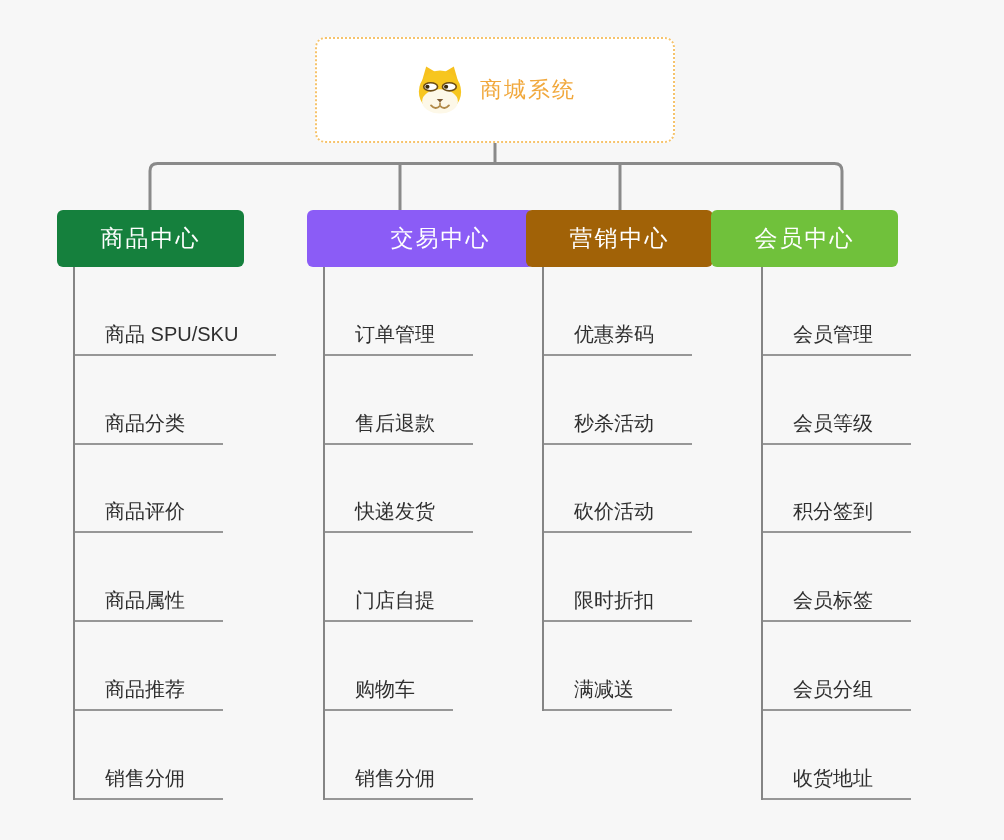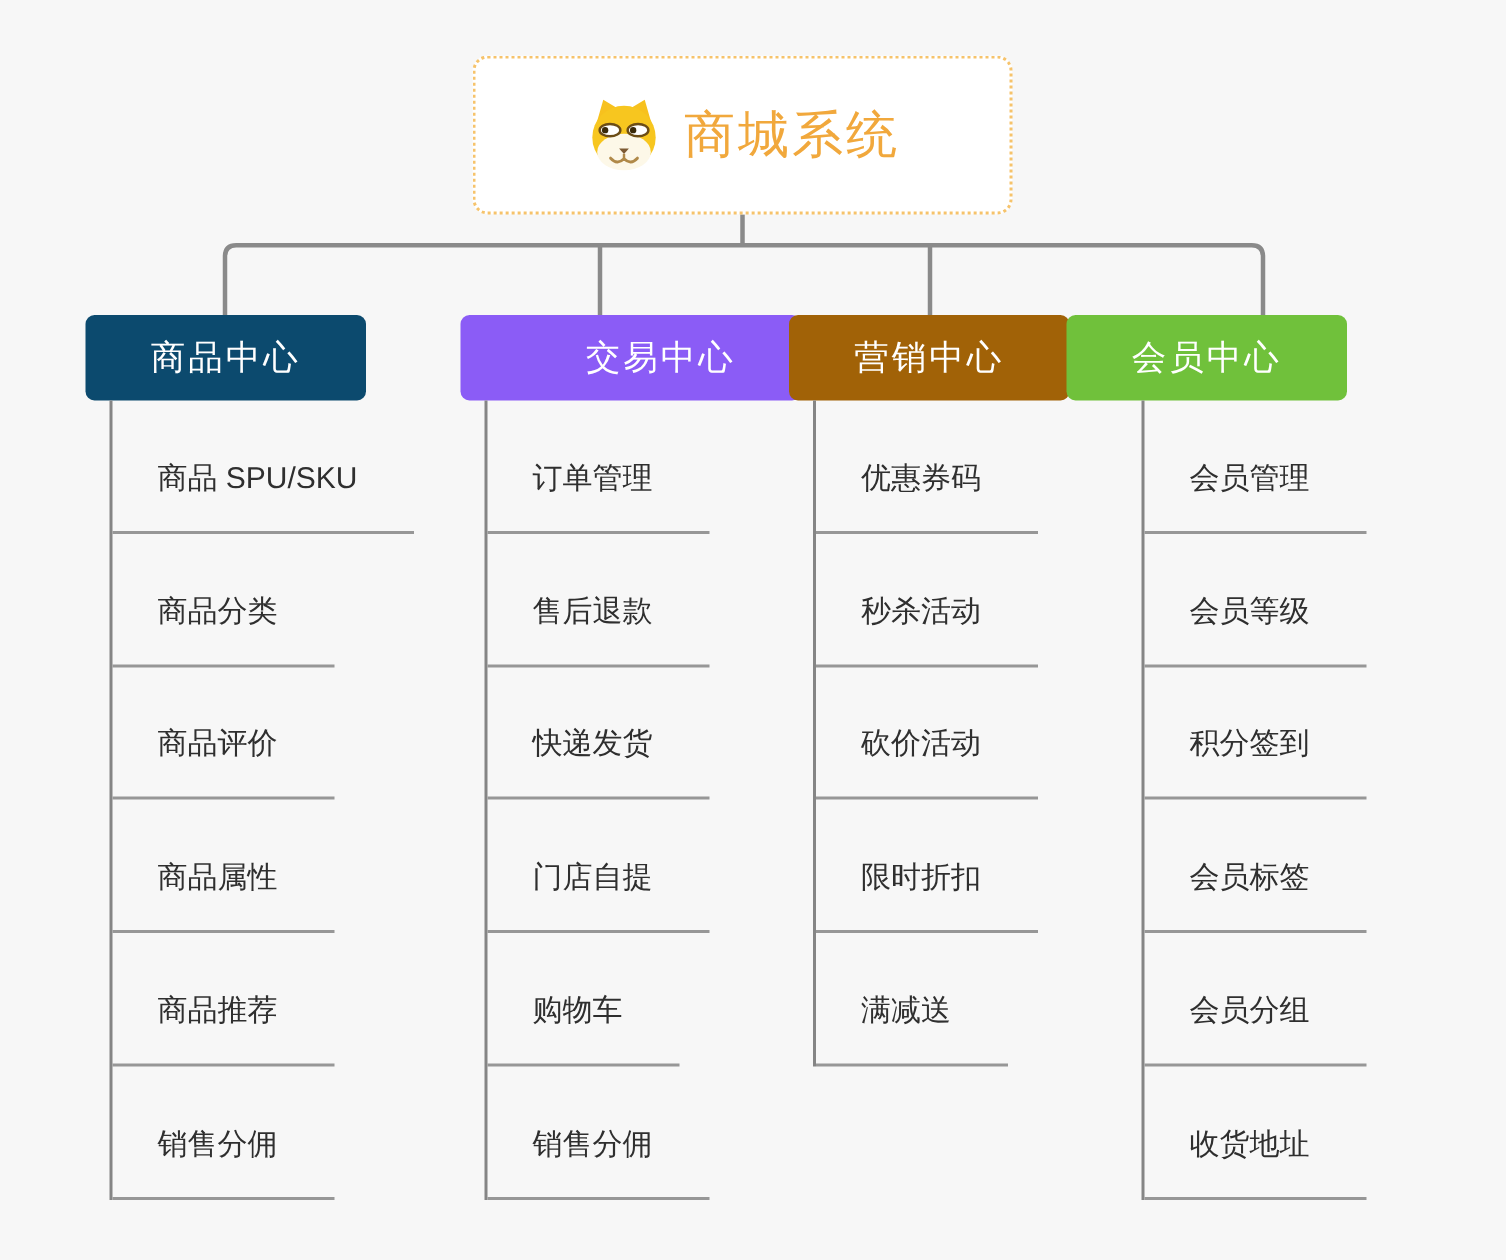--- a/index.html
+++ b/index.html
@@ -12,21 +12,21 @@
   .stage { position:absolute; left:0; top:0; width:1004px; height:840px; }
   svg.connectors { position:absolute; left:0; top:0; pointer-events:none; }
 
   .root-node {
     position:absolute; left:315px; top:37px; width:360px; height:106px;
     background:#ffffff; border:2px dotted #f6c36b; border-radius:10px;
     box-sizing:border-box;
     display:flex; align-items:center; justify-content:center; gap:14px;
   }
   .root-title {
-    font-size:34px; letter-spacing:2px; color:#f1a83c; font-weight:400;
+    font-size:22px; letter-spacing:2px; color:#f1a83c; font-weight:400;
     white-space:nowrap;
   }
   .doge { width:52px; height:52px; }
 
   .branch-header {
     position:absolute; top:210px; width:187px; height:57px;
     border-radius:6px; color:#ffffff; font-size:23px; letter-spacing:2px;
     display:flex; align-items:center; justify-content:center;
     white-space:nowrap;
   }
@@ -37,21 +37,21 @@
     position:absolute; top:267px;
     border-left:2px solid #858585;
     display:flex; flex-direction:column; align-items:flex-start;
   }
   .col1-i { left:73px; }  .col2-i { left:323px; }
   .col3-i { left:542px; } .col4-i { left:761px; }
 
   .item {
     height:88.8px; box-sizing:border-box;
     display:flex; align-items:flex-end;
-    padding:0 38px 22px 30px;
+    padding:0 38px 6px 30px;
     border-bottom:2px solid #979797;
     font-size:20px; color:#2f2f2f; white-space:nowrap;
   }
 </style>
 </head>
 <body>
 
 <div class="stage">
 
   <svg class="connectors" width="1004" height="230">
@@ -73,21 +73,21 @@
       <ellipse cx="43.5" cy="28" rx="8.5" ry="5" fill="#ffffff" stroke="#6b4c16" stroke-width="2"></ellipse>
       <circle cx="16.5" cy="28" r="2.6" fill="#3a2a0a"></circle>
       <circle cx="39.5" cy="28" r="2.6" fill="#3a2a0a"></circle>
       <path d="M28 43 L32 47.5 L36 43 Z" fill="#7d5a33"></path>
       <path d="M32 47.5 V51" stroke="#b08948" stroke-width="2" fill="none"></path>
       <path d="M21 51 Q26.5 57 32 51.5 Q37.5 57 43 51" stroke="#b08948" stroke-width="2.4" fill="none" stroke-linecap="round"></path>
     </svg>
     <div class="root-title">商城系统</div>
   </div>
 
-  <div class="branch-header col1-h" style="background-color: #0c4a6e;">商品中心</div>
+  <div class="branch-header col1-h" style="background-color: #15803d;">商品中心</div>
   <div class="branch-header col2-h" style="background-color: #8b5cf6; padding-left: 40px;">交易中心</div>
   <div class="branch-header col3-h" style="background-color: #a16207;">营销中心</div>
   <div class="branch-header col4-h" style="background-color: rgb(112, 193, 59);">会员中心</div>
 
   <div class="items col1-i">
     <div class="item">商品 SPU/SKU</div>
     <div class="item">商品分类</div>
     <div class="item">商品评价</div>
     <div class="item">商品属性</div>
     <div class="item">商品推荐</div>

